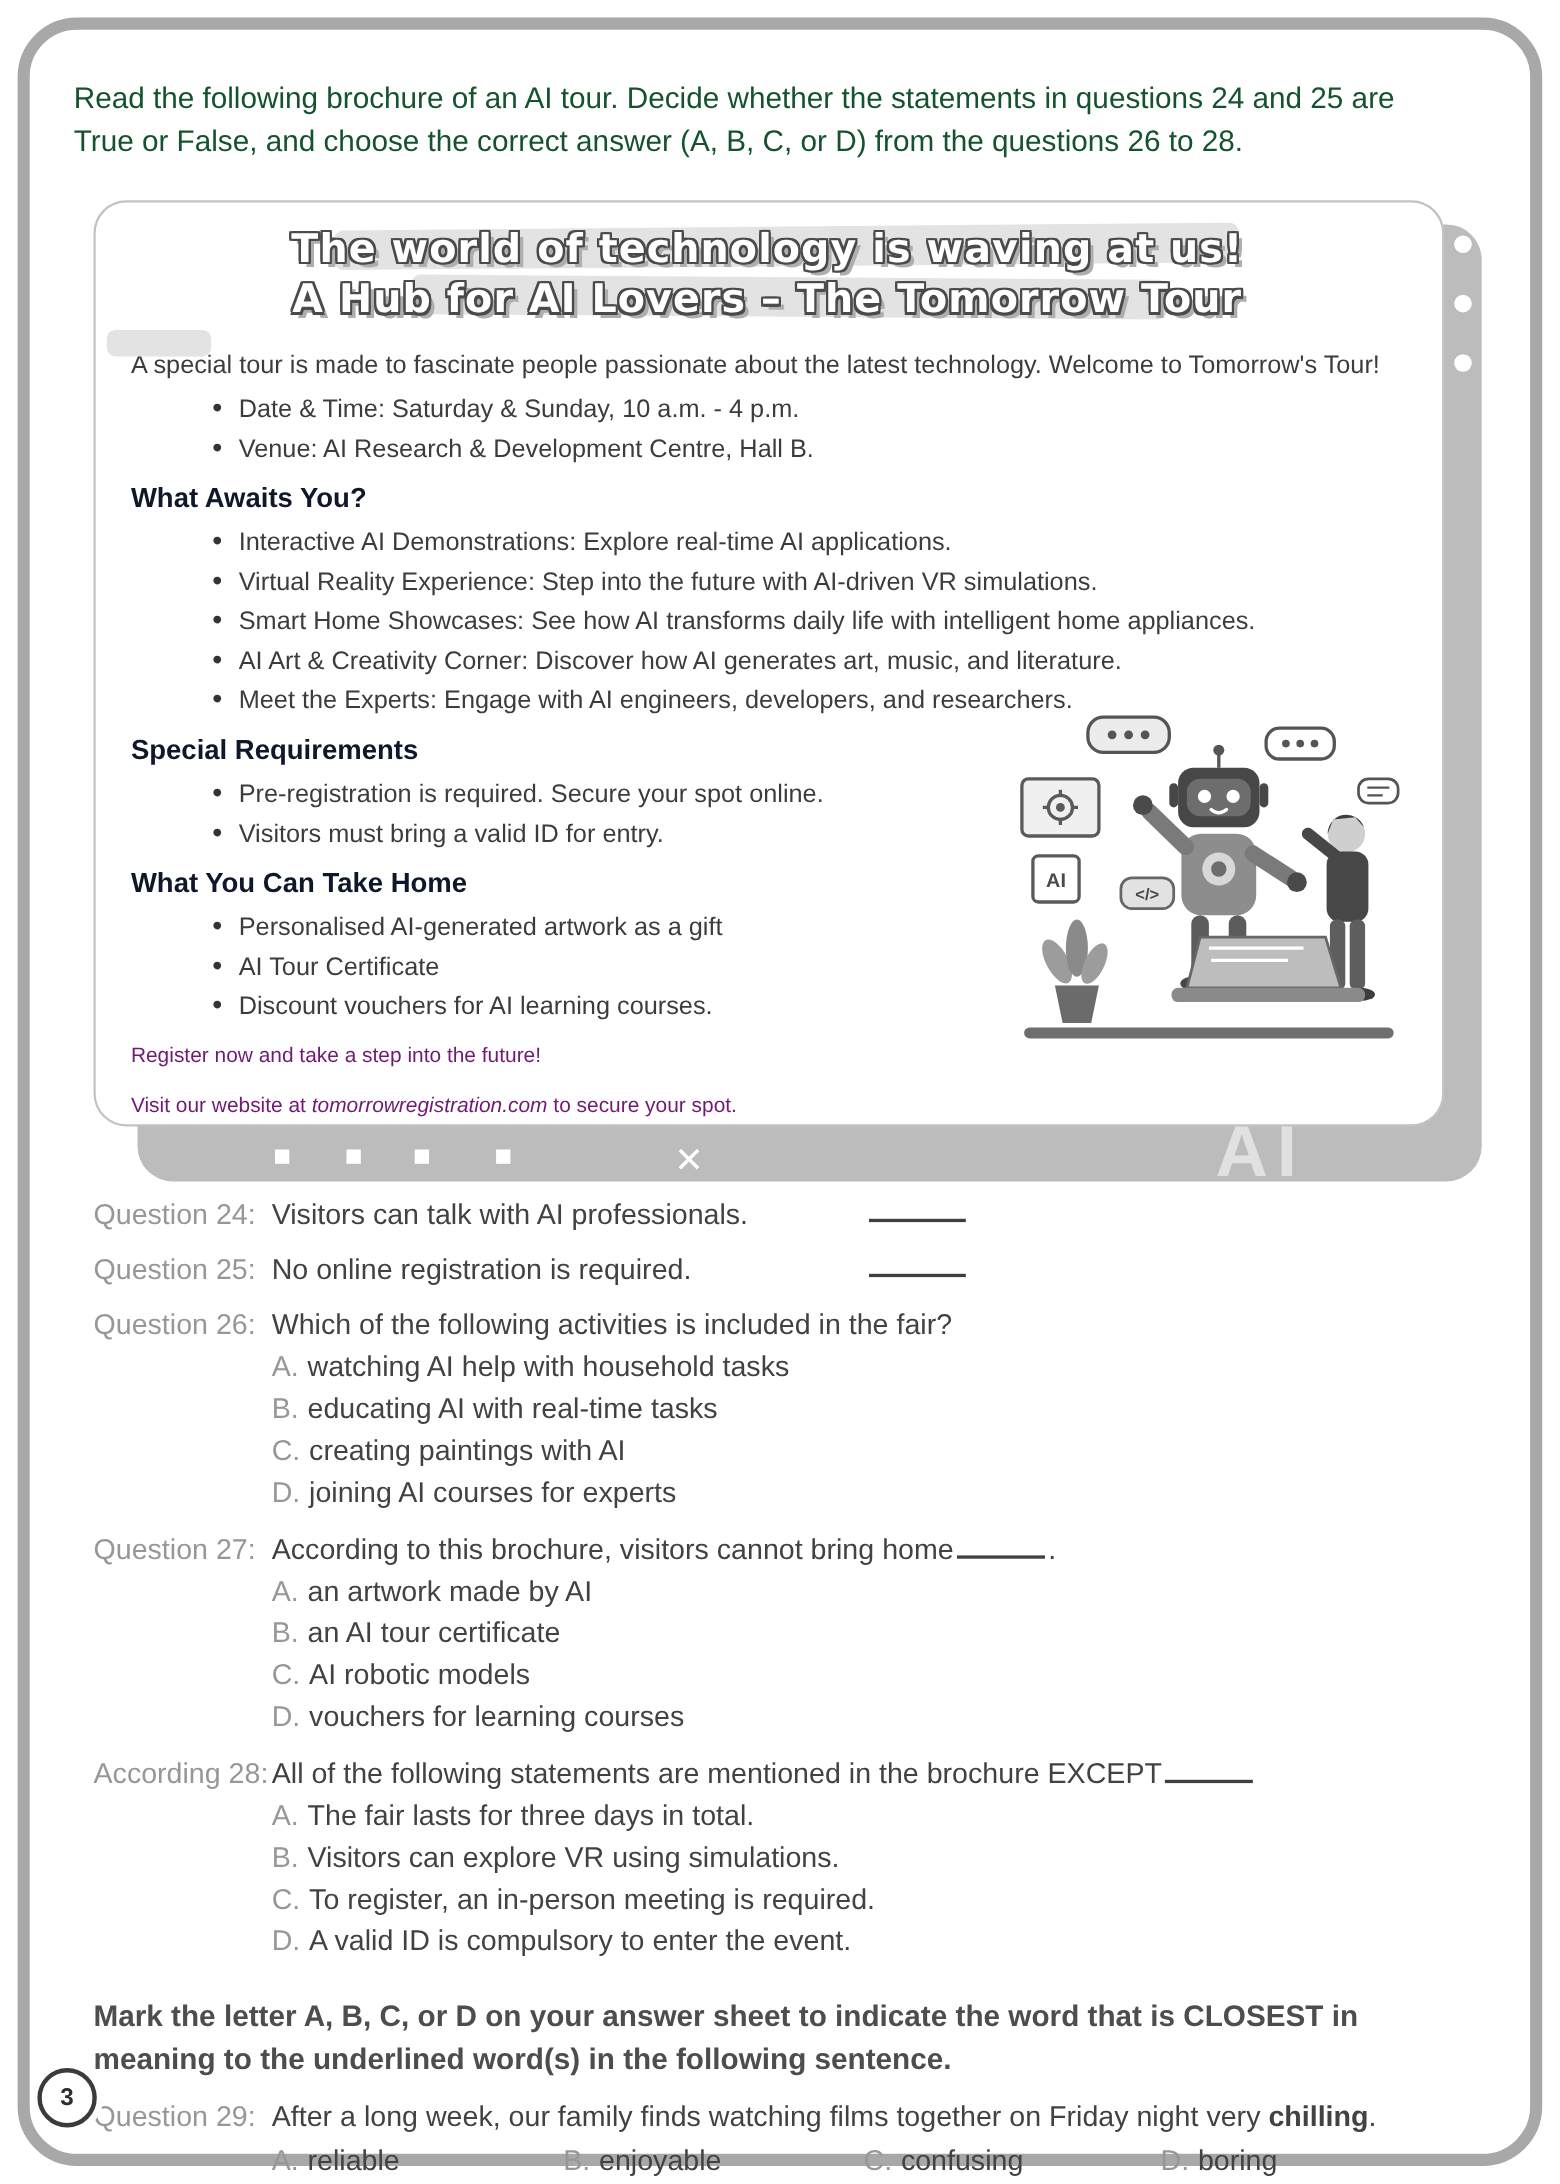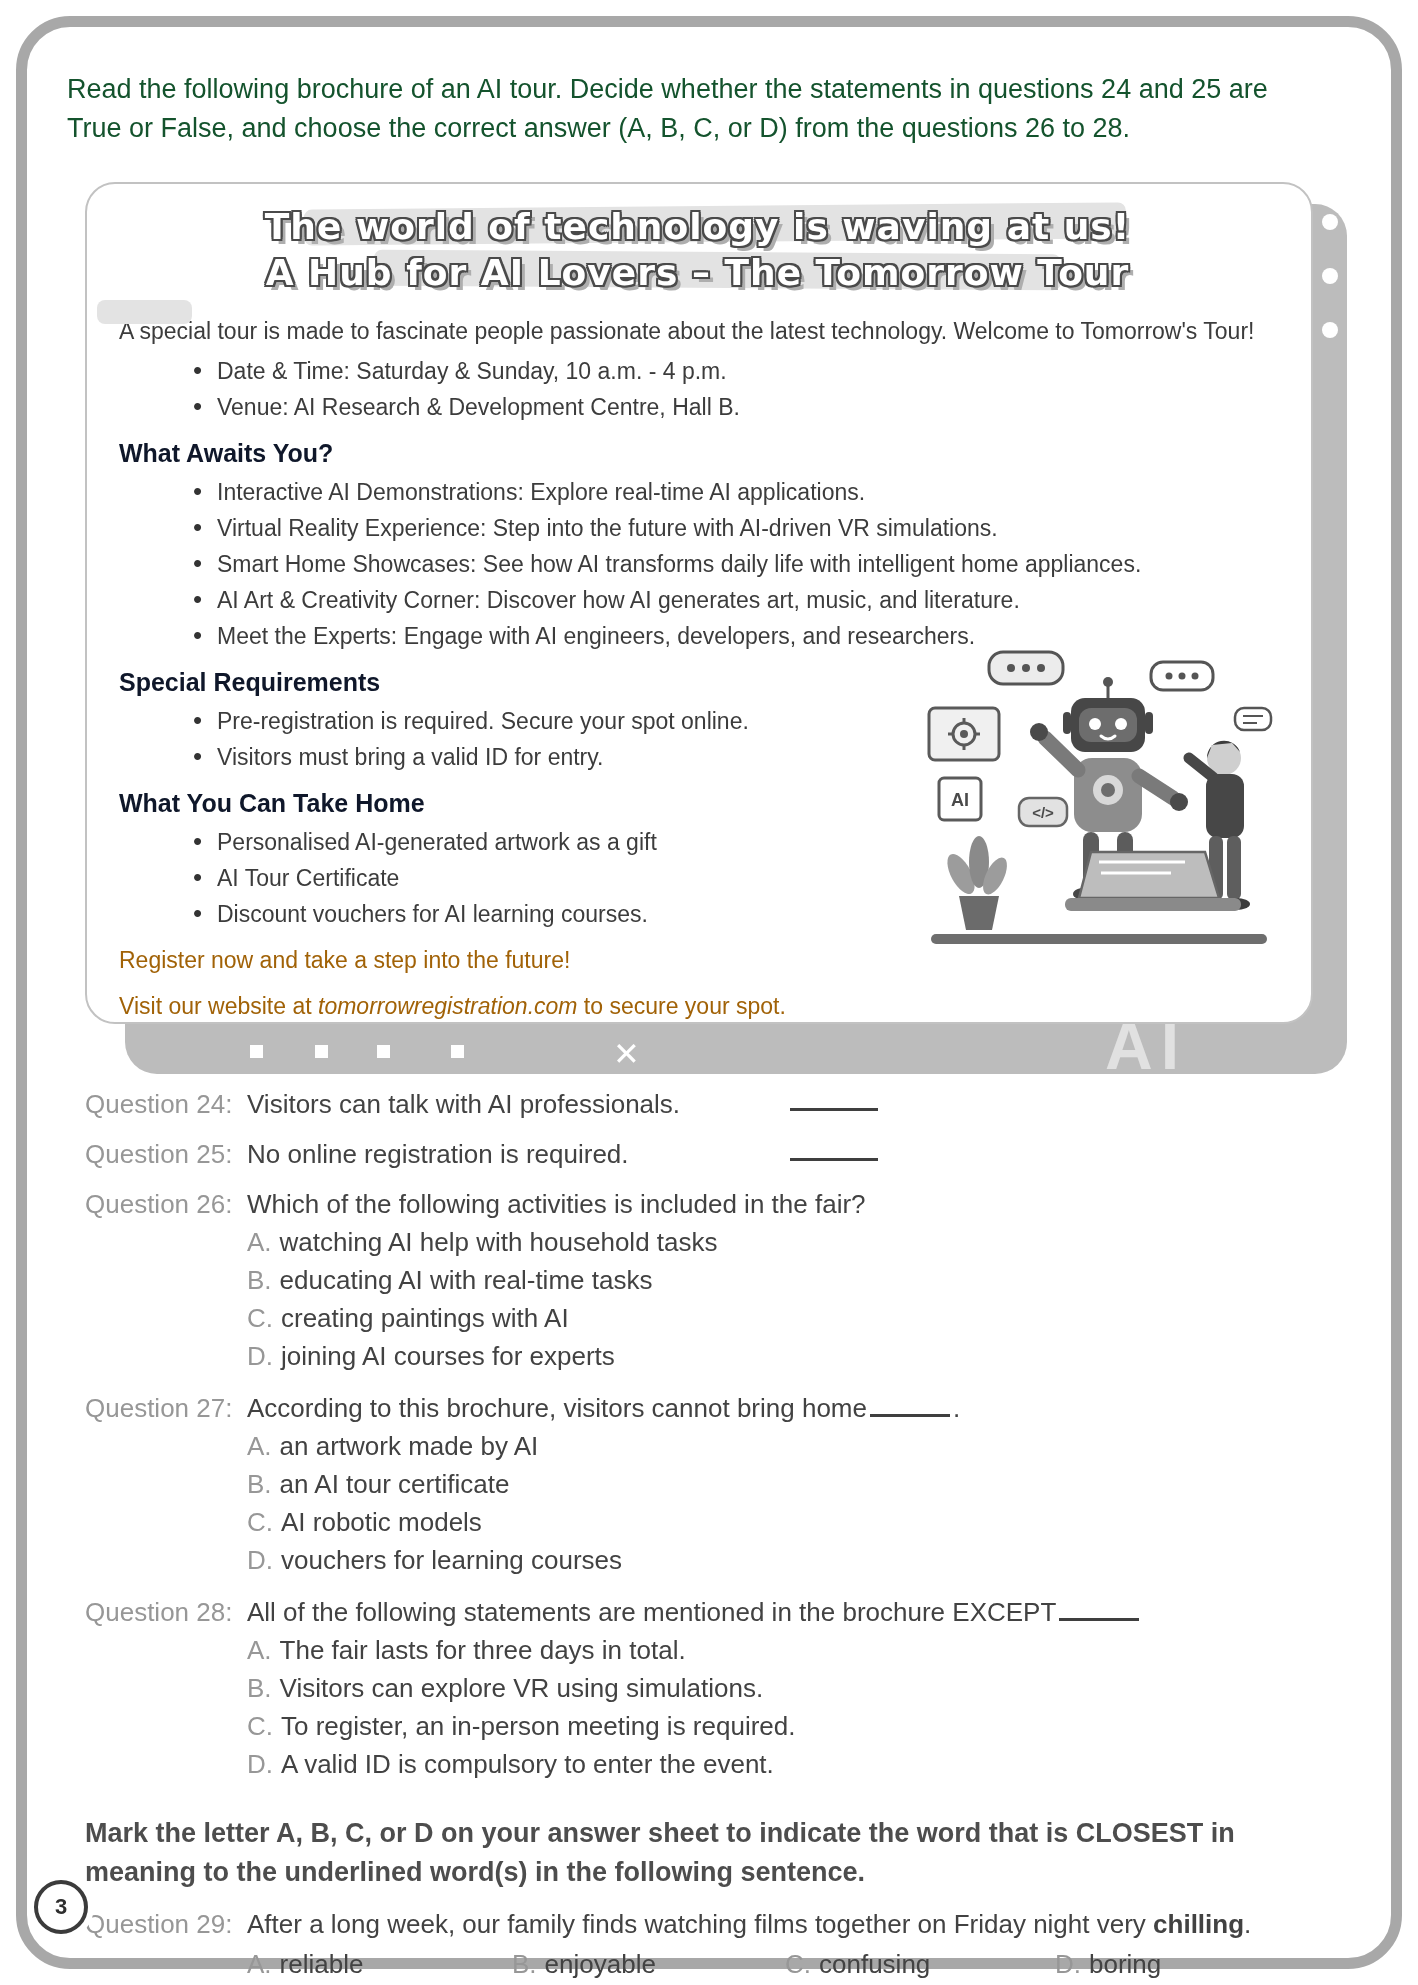--- a/index.html
+++ b/index.html
@@ -44,21 +44,21 @@
     text-shadow:
       -2px -2px 0 #4a4a4a, 2px -2px 0 #4a4a4a, -2px 2px 0 #4a4a4a, 2px 2px 0 #4a4a4a,
       -2px 0 0 #4a4a4a, 2px 0 0 #4a4a4a, 0 -2px 0 #4a4a4a, 0 2px 0 #4a4a4a,
       5px 5px 0 #aeaeae;
   }
   .b-intro { font-size:23px; color:#3c3c3c; margin:14px 0 8px 0; white-space:nowrap; }
   .bullets { margin-left:72px; }
   .bullet { position:relative; padding-left:26px; font-size:23px; line-height:36px; color:#3c3c3c; }
   .bullet::before { content:"\2022"; position:absolute; left:2px; top:-1px; font-size:26px; color:#333; }
   .b-head { font-size:25px; font-weight:bold; color:#0f172a; margin:14px 0 6px 0; }
-  .closing { font-size:23px; color:#a16207; margin:10px 0 0 0; line-height:36px; }
+  .closing { font-size:19px; color:#701a75; margin:10px 0 0 0; line-height:36px; }
   .site { font-style:italic; }
   .illus { position:absolute; right:36px; top:462px; width:352px; height:310px; z-index:3; }
   
   .main-q { position:absolute; top:1086px; left:85px; width:1272px; font-size:26px; color:#424242; }
   .q-row { position:relative; display:flex; margin-bottom:14px; line-height:36px;justify-content:center; }
   .q-label { width:162px; flex-shrink:0; color:#979797; }
   .q-body { flex:1; }
   .blank-abs { position:absolute; left:705px; top:22px; width:88px; border-bottom:3px solid #3f3f3f; }
   .blank-in { display:inline-block; width:80px; border-bottom:3px solid #3f3f3f; margin:0 3px; }
   .options { margin-top:2px; }
@@ -245,21 +245,21 @@
         <div class="options">
           <div class="option"><span class="opt-letter">A.</span><span>an artwork made by AI</span></div>
           <div class="option"><span class="opt-letter">B.</span><span>an AI tour certificate</span></div>
           <div class="option"><span class="opt-letter">C.</span><span>AI robotic models</span></div>
           <div class="option"><span class="opt-letter">D.</span><span>vouchers for learning courses</span></div>
         </div>
       </div>
     </div>
 
     <div class="q-row">
-      <span class="q-label">Question 28:</span>
+      <span class="q-label">According 28:</span>
       <div class="q-body">
         <span>All of the following statements are mentioned in the brochure EXCEPT</span><span class="blank-in"></span>
         <div class="options">
           <div class="option"><span class="opt-letter">A.</span><span>The fair lasts for three days in total.</span></div>
           <div class="option"><span class="opt-letter">B.</span><span>Visitors can explore VR using simulations.</span></div>
           <div class="option"><span class="opt-letter">C.</span><span>To register, an in-person meeting is required.</span></div>
           <div class="option"><span class="opt-letter">D.</span><span>A valid ID is compulsory to enter the event.</span></div>
         </div>
       </div>
     </div>

